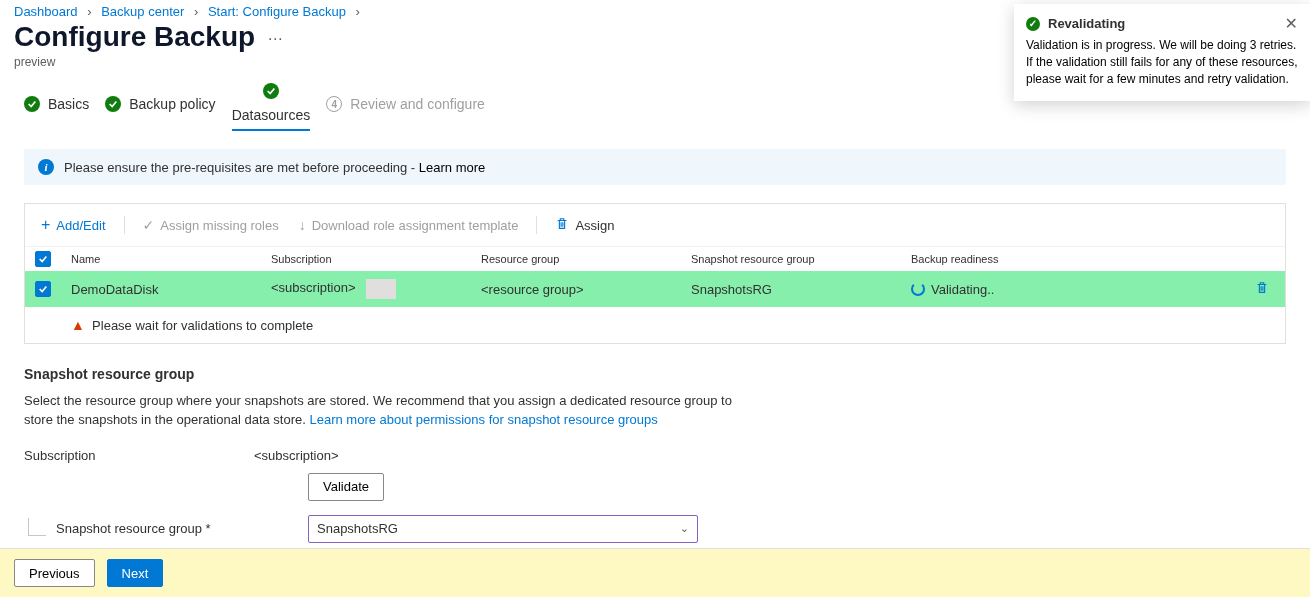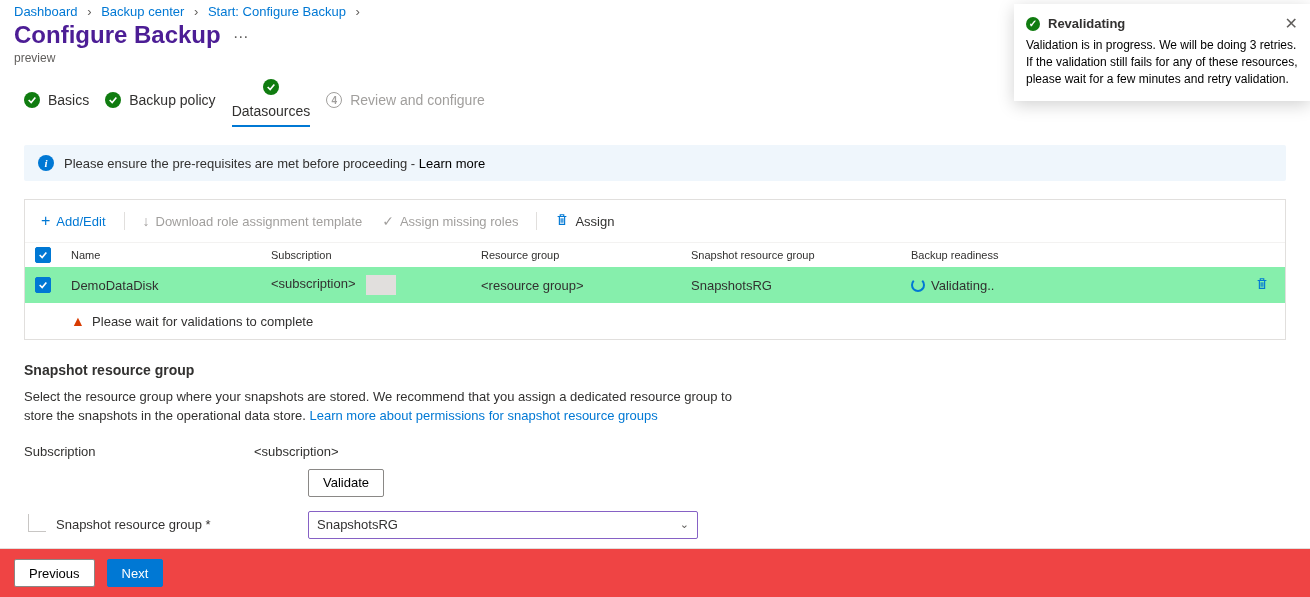--- a/index.html
+++ b/index.html
@@ -13,21 +13,21 @@
     position: relative;
     overflow: hidden;
   }
   .breadcrumb {
     padding: 4px 14px 2px 14px;
     font-size: 13px;
   }
   .breadcrumb a { color: #0078d4; text-decoration: none; cursor: pointer; }
   .breadcrumb .sep { color: #605e5c; padding: 0 6px; }
   .page-title-row { padding: 0 14px 0 14px; display:flex; align-items:center; gap:12px;}
-  .page-title { font-size: 24px; font-weight: 600; color:#4c1d95;}
+  .page-title { font-size: 28px; font-weight: 600; color:#0f172a;}
   .ellipsis { color:#605e5c; font-size:16px; padding-bottom:4px;}
   .preview { font-size: 12px; color:#605e5c; padding: 2px 14px 10px 14px;}
   .steps { display:flex; gap:16px; padding: 4px 14px 0 24px; border-bottom:0; }
   .step { display:flex; align-items:center; gap:8px; padding-bottom:6px; cursor:pointer;}
   .step.active { border-bottom: 2px solid #0078d4; flex-direction: column; }
   .step-circle {
     width:16px; height:16px; border-radius:50%; background:#107c10; color:#fff;
     display:flex; align-items:center; justify-content:center; font-size:11px; font-weight:bold;
   }
   .step-circle svg { width:10px; height:10px; }
@@ -83,21 +83,21 @@
     cursor:pointer; border-radius:2px;
   }
   .select-box .chev { font-size:11px; color:#605e5c;}
   .btn {
     height:28px; padding:0 14px; border:1px solid #8a8886; background:#fff; font-size:13px;
     cursor:pointer; border-radius:2px;
   }
   .btn.primary { background:#0078d4; color:#fff; border-color:#0078d4; }
   .footer {
     position:absolute; bottom:0; left:0; right:0; border-top:1px solid #e1dfdd;
-    padding:10px 14px; display:flex; gap:12px; background:#ef4444;
+    padding:10px 14px; display:flex; gap:12px; background:#fef9c3;
   }
   .toast {
     position:absolute; top:4px; right:0; width:296px; background:#fff;
     box-shadow:0 4px 16px rgba(0,0,0,0.18); padding:10px 12px 14px 12px;
     font-size:12px;
   }
   .toast-head { display:flex; align-items:center; justify-content:space-between; margin-bottom:4px;}
   .toast-title { display:flex; align-items:center; gap:8px; font-weight:600; font-size:13px;}
   .toast-check {
     width:14px;height:14px;border-radius:50%;background:#107c10;color:#fff;
@@ -166,26 +166,26 @@
   </div>
 
   <div class="table-card">
     <div class="toolbar">
       <div class="tool-btn primary">
         <span class="plus-icon"></span>
         <span>Add/Edit</span>
       </div>
       <span class="tool-sep"></span>
       <div class="tool-btn disabled">
+        <span class="check-icon-sm"></span>
+        <span>Assign missing roles</span>
+      </div>
+      <div class="tool-btn disabled">
         <span class="download-icon"></span>
         <span>Download role assignment template</span>
-      </div>
-      <div class="tool-btn disabled">
-        <span class="check-icon-sm"></span>
-        <span>Assign missing roles</span>
       </div>
       <span class="tool-sep"></span>
       <div class="tool-btn">
         <span class="trash-icon">
           <svg viewBox="0 0 16 16">
               <path d="M3 4h10M6 4V2h4v2M5 4v9h6V4M7 6v5M9 6v5"></path>
             </svg>
         </span>
         <span>Assign</span>
       </div>

